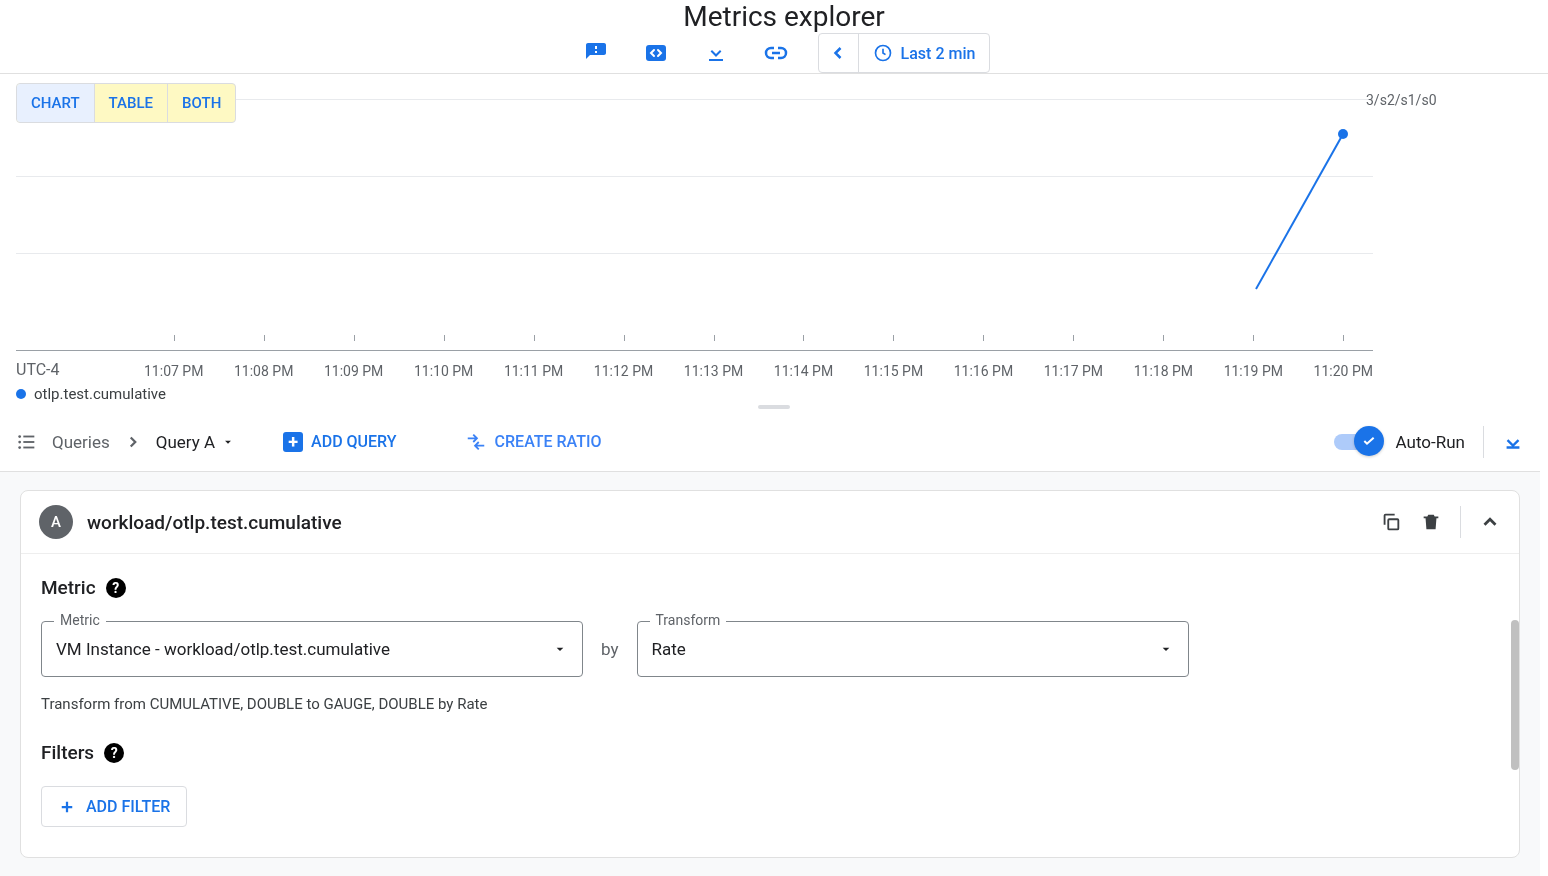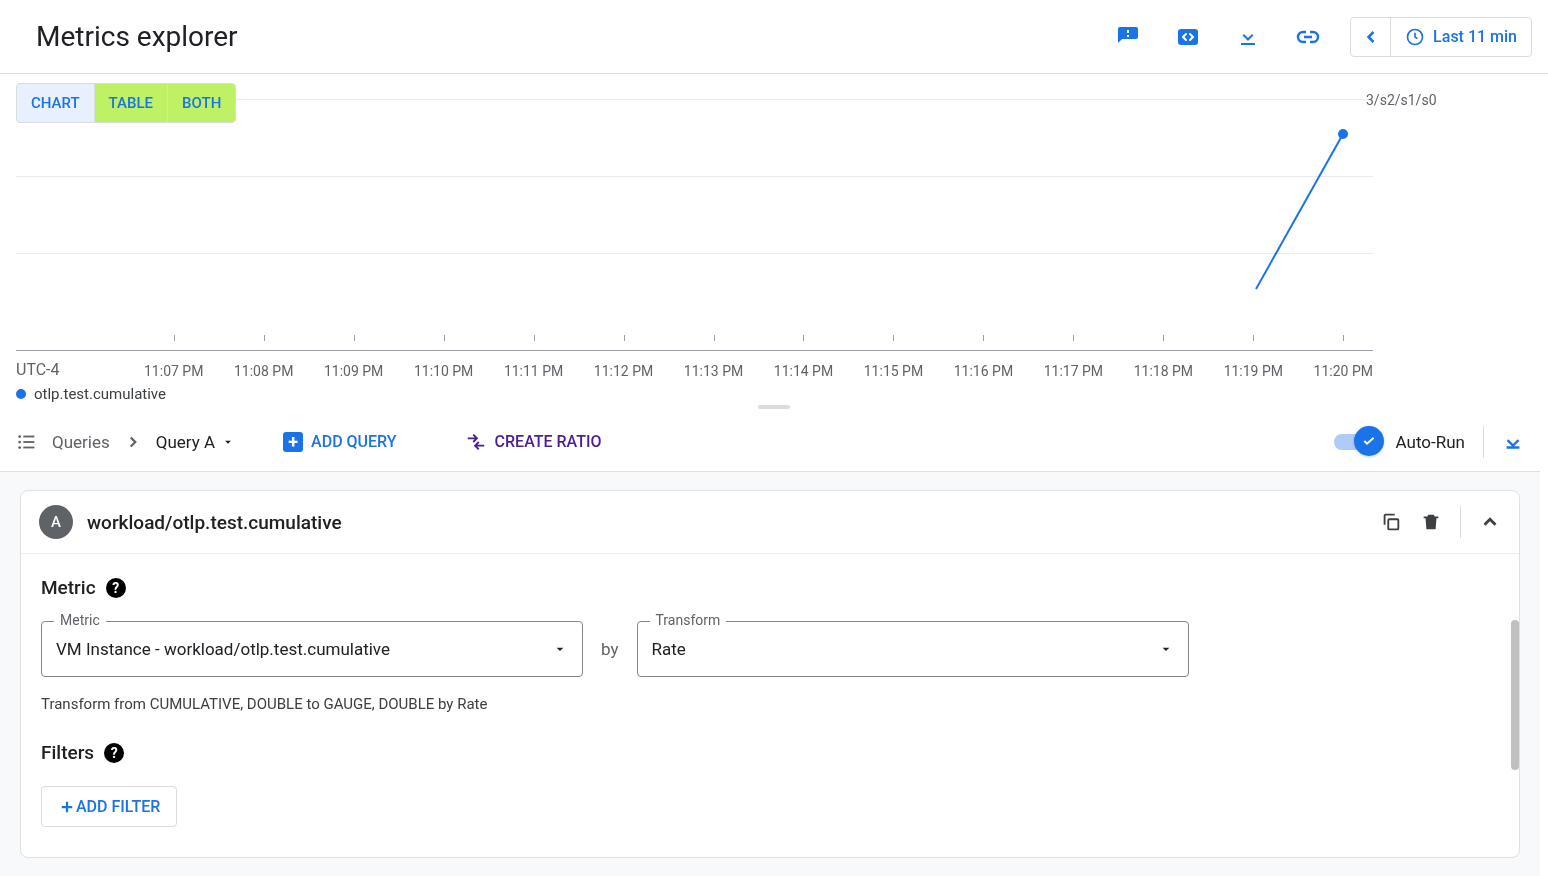--- a/index.html
+++ b/index.html
@@ -12,20 +12,21 @@
   overflow: hidden;
   position: relative;
 }
 .header {
   display: flex;
   align-items: center;
   justify-content: space-between;
   padding: 0 16px 0 36px;
   height: 74px;
   border-bottom: 1px solid #e0e0e0;
+  flex-direction: column;
 }
 .header-title { font-size: 28px; font-weight: 400; color: #202124; }
 .header-actions { display: flex; align-items: center; gap: 24px; }
 .icon-btn {
   display: inline-flex; align-items: center; justify-content: center;
   width: 36px; height: 36px; border-radius: 4px; cursor: pointer;
   color: #1a73e8;
 }
 .icon-btn svg { width: 24px; height: 24px; }
 .time-range-group { display: flex; align-items: center; border: 1px solid #dadce0; border-radius: 4px; height: 40px; overflow: hidden; }
@@ -41,21 +42,21 @@
 }
 
 
 .view-tabs {
   position: absolute;
   top: 83px; left: 16px;
   display: flex;
   border: 1px solid #dadce0;
   border-radius: 4px;
   overflow: hidden;
-  background: #bef264;
+  background: #fef9c3;
   z-index: 5;
 }
 .view-tab {
   padding: 10px 14px;
   font-size: 15px;
   font-weight: 500;
   color: #1a73e8;
   cursor: pointer;
   border-right: 1px solid #dadce0;
 }
@@ -121,21 +122,21 @@
   padding: 6px 10px; color: #1a73e8; font-size: 16px; font-weight: 500;
   cursor: pointer; border-radius: 4px;
 }
 .add-query-btn .plus-box {
   width: 20px; height: 20px; background: #1a73e8;
   border-radius: 3px; color: #fff; display: inline-flex;
   align-items: center; justify-content: center; font-size: 18px; font-weight: 700;
 }
 .create-ratio-btn {
   display: inline-flex; align-items: center; gap: 8px;
-  padding: 6px 10px; color: #4c1d95; font-size: 16px; font-weight: 500;
+  padding: 6px 10px; color: #3b82f6; font-size: 16px; font-weight: 500;
   cursor: pointer;
 }
 .queries-right { margin-left: auto; display: flex; align-items: center; gap: 18px; }
 .toggle {
   position: relative; width: 44px; height: 16px; border-radius: 8px;
   background: #aecbfa; cursor: pointer;
 }
 .toggle-knob {
   position: absolute; right: -6px; top: -8px;
   width: 30px; height: 30px; border-radius: 50%;
@@ -193,21 +194,21 @@
 .outlined-field.metric { width: 542px; }
 .outlined-field.transform { width: 552px; }
 .outlined-label {
   position: absolute; top: -10px; left: 12px; background: #fff;
   padding: 0 6px; font-size: 14px; color: #5f6368;
 }
 .outlined-value { font-size: 17px; color: #202124; flex: 1; }
 .by-label { font-size: 17px; color: #5f6368; }
 .transform-note { font-size: 15px; color: #3c4043; margin-bottom: 28px; }
 .add-filter-btn {
-  display: inline-flex; align-items: center; 
+  display: inline-flex; align-items: center; gap: 10px;
   border: 1px solid #dadce0; border-radius: 4px;
   padding: 10px 16px; color: #1a73e8; font-size: 16px; font-weight: 500;
   cursor: pointer;
 }
 .scroll-thumb {
   position: absolute; right: 0; top: 66px; width: 8px; height: 150px; background: #c0c0c0; border-radius: 4px;
 }
 </style>
 </head>
 <body>
@@ -240,21 +241,21 @@
       <div class="time-nav-btn">
         <svg width="20" height="20" viewBox="0 0 24 24" fill="none" stroke="currentColor" stroke-width="3">
             <path d="M15 6l-6 6 6 6"></path>
           </svg>
       </div>
       <div class="time-range-btn">
         <svg width="20" height="20" viewBox="0 0 24 24" fill="none" stroke="currentColor" stroke-width="2">
             <circle cx="12" cy="12" r="9"></circle>
             <path d="M12 7v5l3 2"></path>
           </svg>
-        <span>Last 11 min</span>
+        <span>Last 2 min</span>
       </div>
     </div>
   </div>
 </div>
 
 <div class="view-tabs">
   <div class="view-tab active">CHART</div>
   <div class="view-tab">TABLE</div>
   <div class="view-tab">BOTH</div>
 </div>

